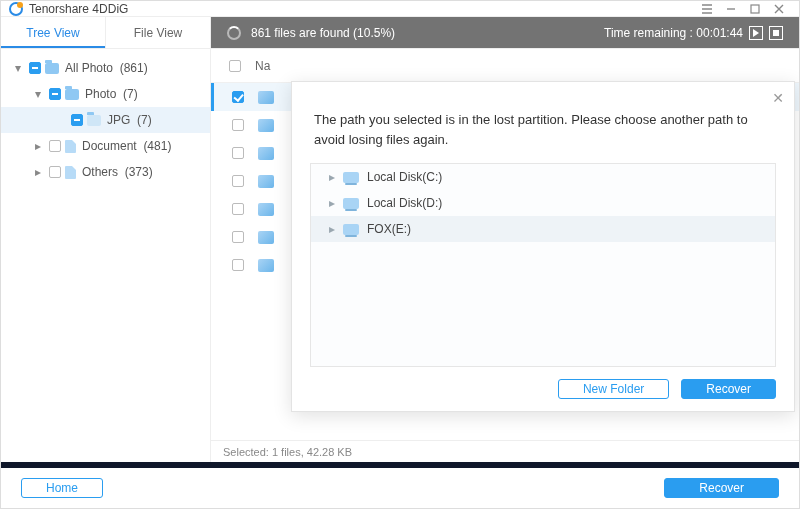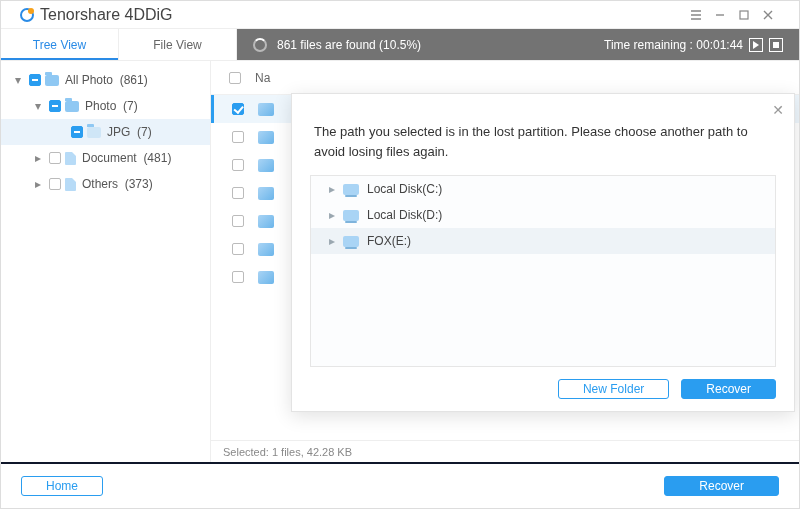--- a/index.html
+++ b/index.html
@@ -1,29 +1,29 @@
 <!DOCTYPE html>
 <html><head>
 <meta charset="utf-8">
 <style>
 * { box-sizing: border-box; margin: 0; padding: 0; font-family: -apple-system, "Segoe UI", Arial, sans-serif; }
 html, body { width: 800px; height: 509px; overflow: hidden; background: #fff; }
 .app { width: 800px; height: 509px; display: flex; flex-direction: column; border: 1px solid #ddd; }
 
 
-.titlebar { height: 28px; display: flex; align-items: center; padding: 0 19px; border-bottom: 1px solid #eee; font-size: 16px; color: #444; }
+.titlebar { height: 16px; display: flex; align-items: center; padding: 0 8px; border-bottom: 1px solid #eee; font-size: 12px; color: #444; }
 .titlebar .logo { width: 14px; height: 14px; border-radius: 50%; border: 2px solid #2a8be6; margin-right: 6px; position: relative; }
 .titlebar .logo::after { content:""; position:absolute; width:6px;height:6px;border-radius:50%;background:#f7a11a; top:-2px; right:-2px;}
 .titlebar .spacer { flex: 1; }
 .winbtn { width: 24px; height: 20px; display: flex; align-items: center; justify-content: center; color: #888; cursor: pointer; }
 .winbtn svg { width: 10px; height: 10px; }
 
 
 .row2 { height: 32px; display: flex; border-bottom: 1px solid #eee; }
-.viewtabs { width: 236px; display: flex; }
+.viewtabs { width: 210px; display: flex; }
 .viewtab { flex: 1; display: flex; align-items: center; justify-content: center; font-size: 12px; color: #666; cursor: pointer; border-right: 1px solid #eee; }
 .viewtab.active { color: #2a8be6; box-shadow: inset 0 -2px 0 #2a8be6; }
 .statusbar { flex: 1; background: #737373; color: #fff; display: flex; align-items: center; padding: 0 16px; font-size: 12px; }
 .statusbar .spin { width: 14px; height: 14px; border: 2px solid rgba(255,255,255,.5); border-top-color:#fff; border-radius:50%; margin-right:10px; }
 .statusbar .spacer { flex: 1; }
 .sqbtn { width:14px;height:14px;border:1px solid #fff; margin-left:6px; display:flex;align-items:center;justify-content:center; cursor:pointer;}
 
 
 .body { flex:1; display:flex; position:relative; overflow:hidden; }
 .sidebar { width:210px; border-right:1px solid #eee; padding-top:6px; font-size:12px; color:#555; }
@@ -43,21 +43,21 @@
 .listhead { height:34px; display:flex; align-items:center; padding-left:14px; font-size:12px; color:#666; border-bottom:1px solid #f0f0f0;}
 .listhead .cb{margin-right:14px;}
 .filelist { flex:1; overflow:hidden; }
 .filerow { height:28px; display:flex; align-items:center; padding-left:14px; border-left:3px solid transparent;}
 .filerow.sel{ background:#eef6fc; border-left-color:#2a9df0;}
 .filerow .cb{margin-right:14px;}
 .thumb{width:16px;height:13px;background:linear-gradient(135deg,#a9d4f5,#6bb5ea);border-radius:2px;}
 .statusline{height:22px;border-top:1px solid #eee;font-size:11px;color:#888;display:flex;align-items:center;padding:0 12px;}
 
 
-.footer{height:46px;border-top:2px solid #0f172a;display:flex;align-items:center;padding:0 20px;}
+.footer{height:46px;border-top:6px solid #0f172a;display:flex;align-items:center;padding:0 20px;}
 .btn{height:20px;padding:0 24px;border-radius:3px;font-size:12px;display:inline-flex;align-items:center;justify-content:center;cursor:pointer;}
 .btn-outline{border:1px solid #2a9df0;color:#2a9df0;background:#fff;}
 .btn-primary{background:#2a9df0;color:#fff;border:1px solid #2a9df0;}
 .footer .spacer{flex:1;}
 
 
 .modal{position:absolute;left:290px;top:32px;right:4px;bottom:50px;background:#fff;border:1px solid #e3e3e3;box-shadow:0 4px 18px rgba(0,0,0,.12);display:flex;flex-direction:column;padding:14px 18px 12px;}
 .modal .close{position:absolute;top:8px;right:10px;color:#999;cursor:pointer;font-size:14px;}
 .modal .msg{font-size:13px;color:#333;line-height:1.5;margin:14px 4px 14px 4px;}
 .drivebox{flex:1;border:1px solid #e6e6e6;background:#fcfdfe;overflow:auto;}

